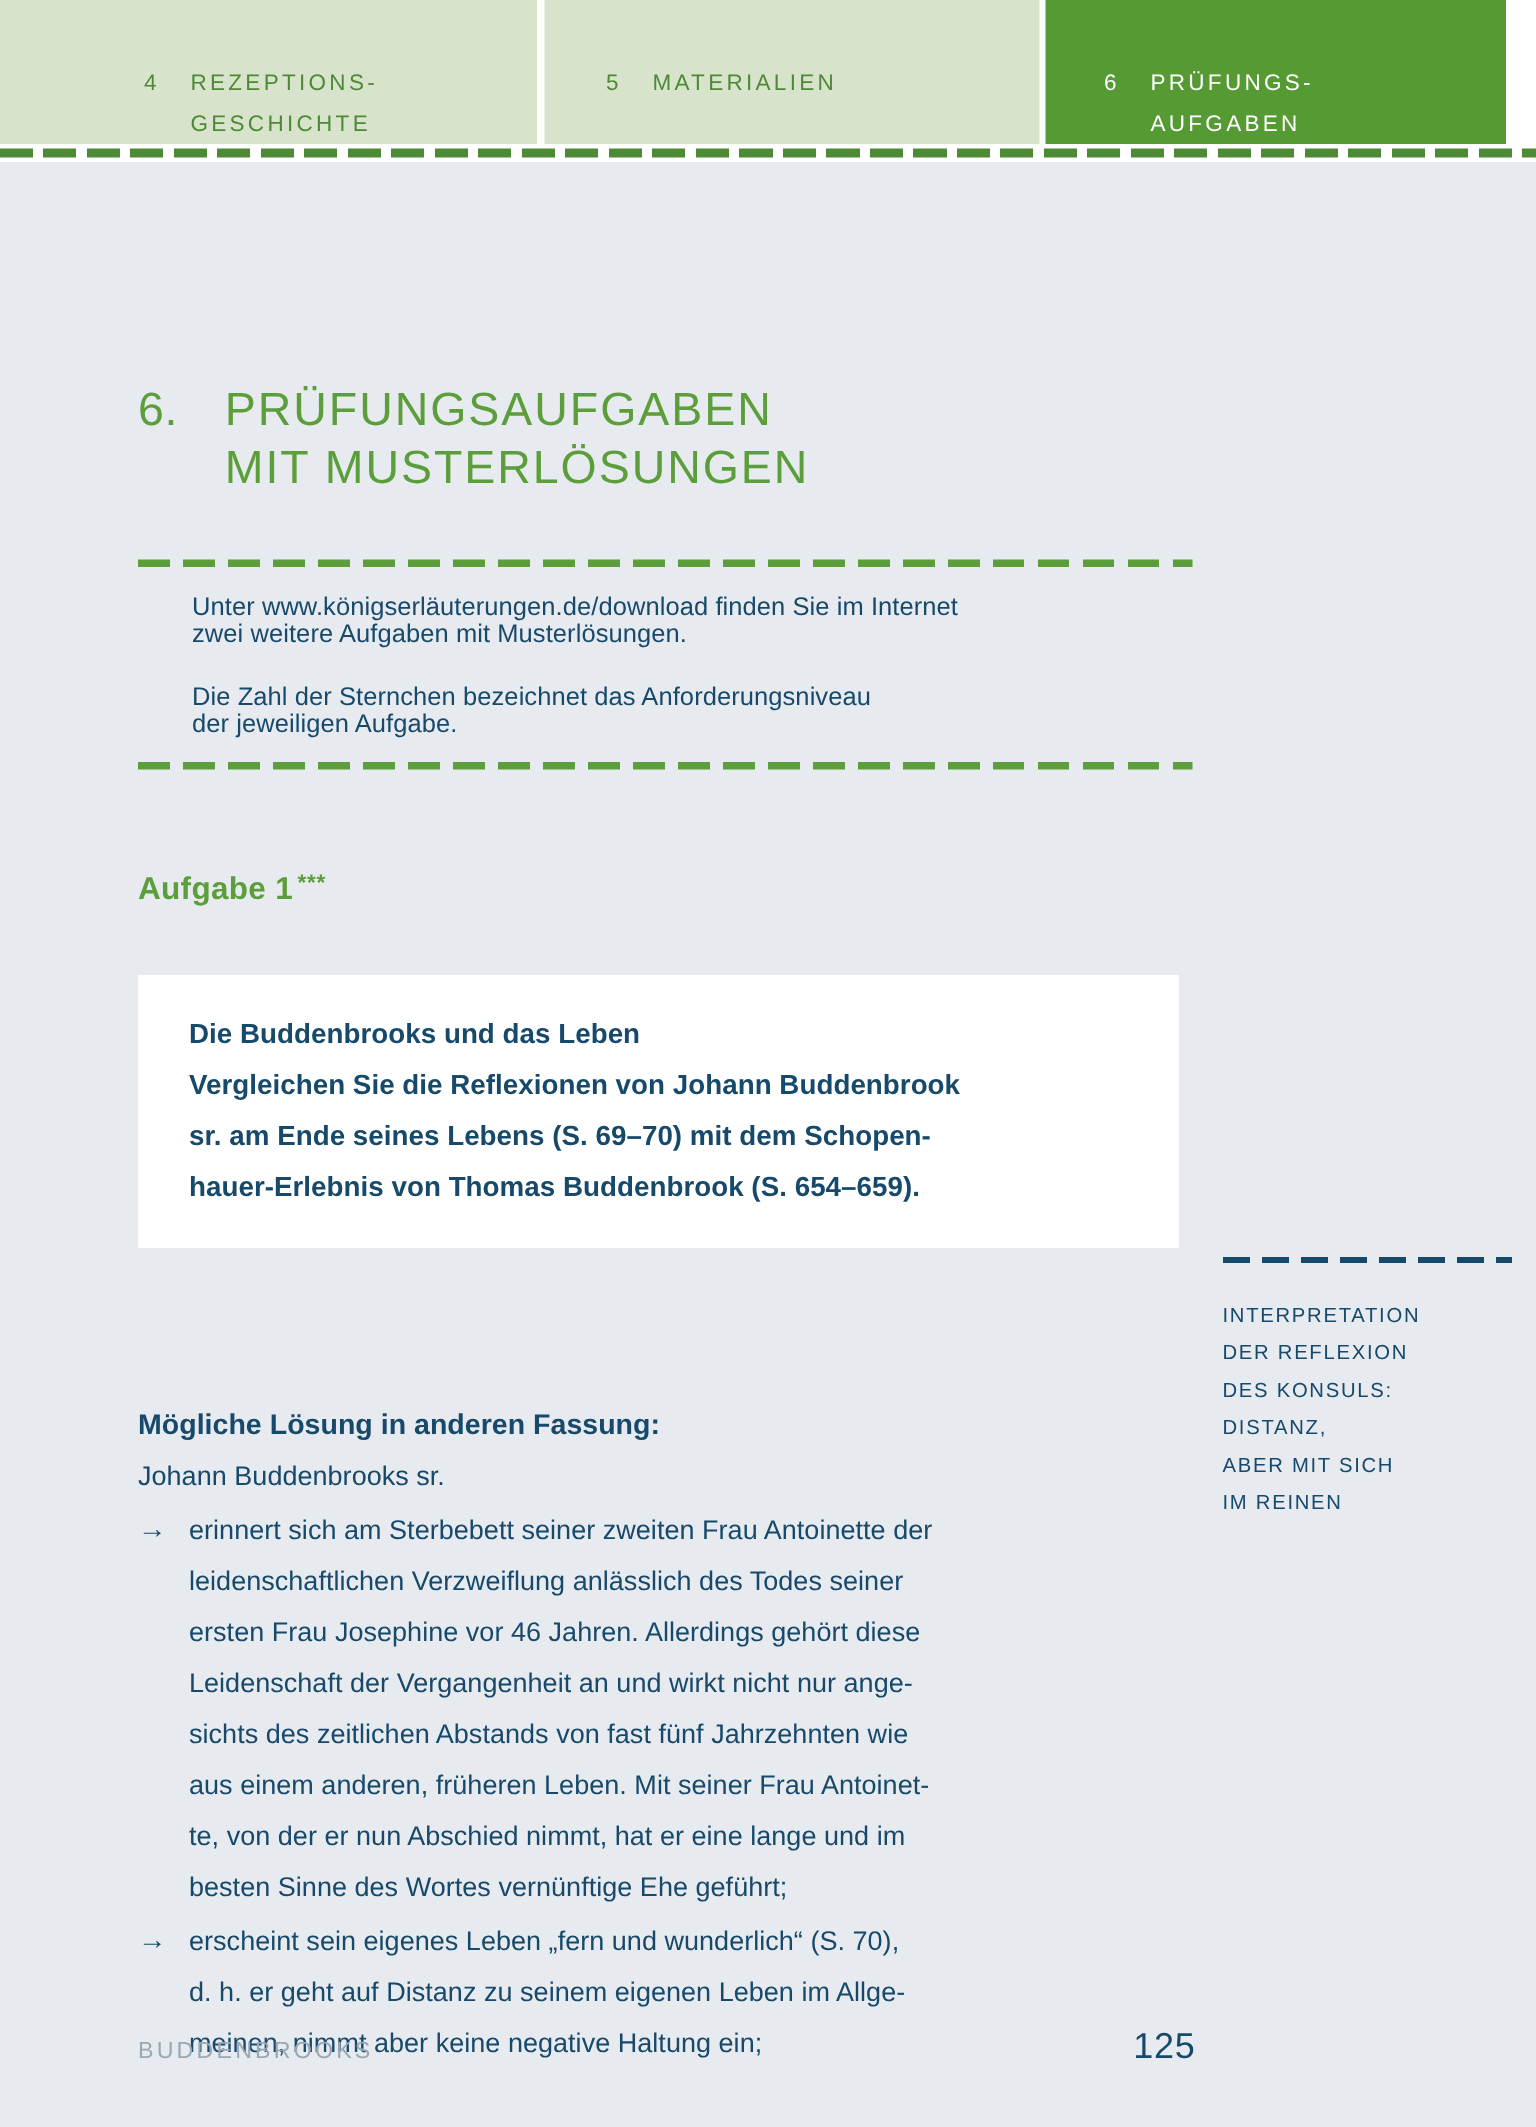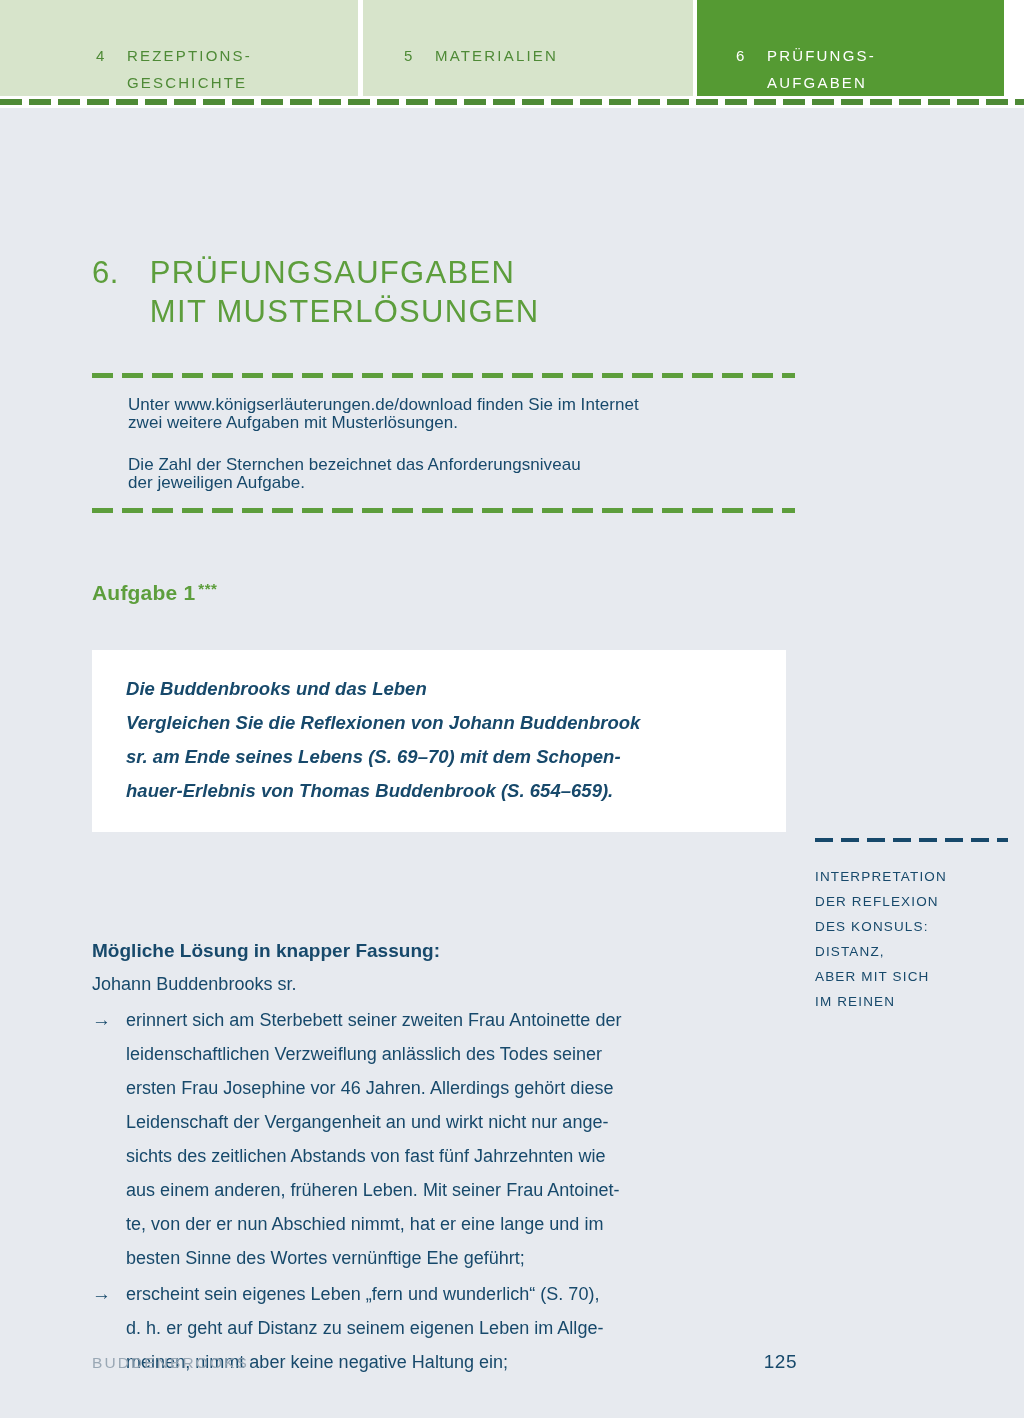--- a/index.html
+++ b/index.html
@@ -168,21 +168,20 @@
     box-sizing: border-box;
   }
   .taskbox p {
     margin: 0;
     color: #17496b;
     font-size: 18.5px;
     font-weight: bold;
     line-height: 34px;
     letter-spacing: 0.02px;
     white-space: pre-line;
-    font-style: italic;
   }
 
   
   .solution {
     position: absolute;
     left: 92px;
     top: 826px;
     width: 700px;
   }
   .sol-head {
@@ -258,21 +257,21 @@
     justify-content: space-between;
     align-items: baseline;
   }
   .footer-book {
     color: #9aa8b5;
     font-size: 15.5px;
     letter-spacing: 2.1px;
   }
   .footer-page {
     color: #17496b;
-    font-size: 19px;
+    font-size: 24px;
     letter-spacing: 0.5px;
   }
 </style>
 </head>
 <body>
 
 <div class="tabbar">
 
   <div class="tab tab-1">
     <div class="tab-inner">
@@ -324,21 +323,21 @@
   </div>
 
   <div class="taskbox">
     <p>Die Buddenbrooks und das Leben</p>
     <p>Vergleichen Sie die Reflexionen von Johann Buddenbrook
 sr. am Ende seines Lebens (S. 69–70) mit dem Schopen-
 hauer-Erlebnis von Thomas Buddenbrook (S. 654–659).</p>
   </div>
 
   <div class="solution">
-    <p class="sol-head">Mögliche Lösung in knapper Fassung:</p>
+    <p class="sol-head">Mögliche Lösung in anderen Fassung:</p>
     <p class="sol-sub">Johann Buddenbrooks sr.</p>
 
     <div class="bullet">
       <span class="bullet-arrow">→</span>
       <span class="bullet-text">erinnert sich am Sterbebett seiner zweiten Frau Antoinette der
 leidenschaftlichen Verzweiflung anlässlich des Todes seiner
 ersten Frau Josephine vor 46 Jahren. Allerdings gehört diese
 Leidenschaft der Vergangenheit an und wirkt nicht nur ange-
 sichts des zeitlichen Abstands von fast fünf Jahrzehnten wie
 aus einem anderen, früheren Leben. Mit seiner Frau Antoinet-

